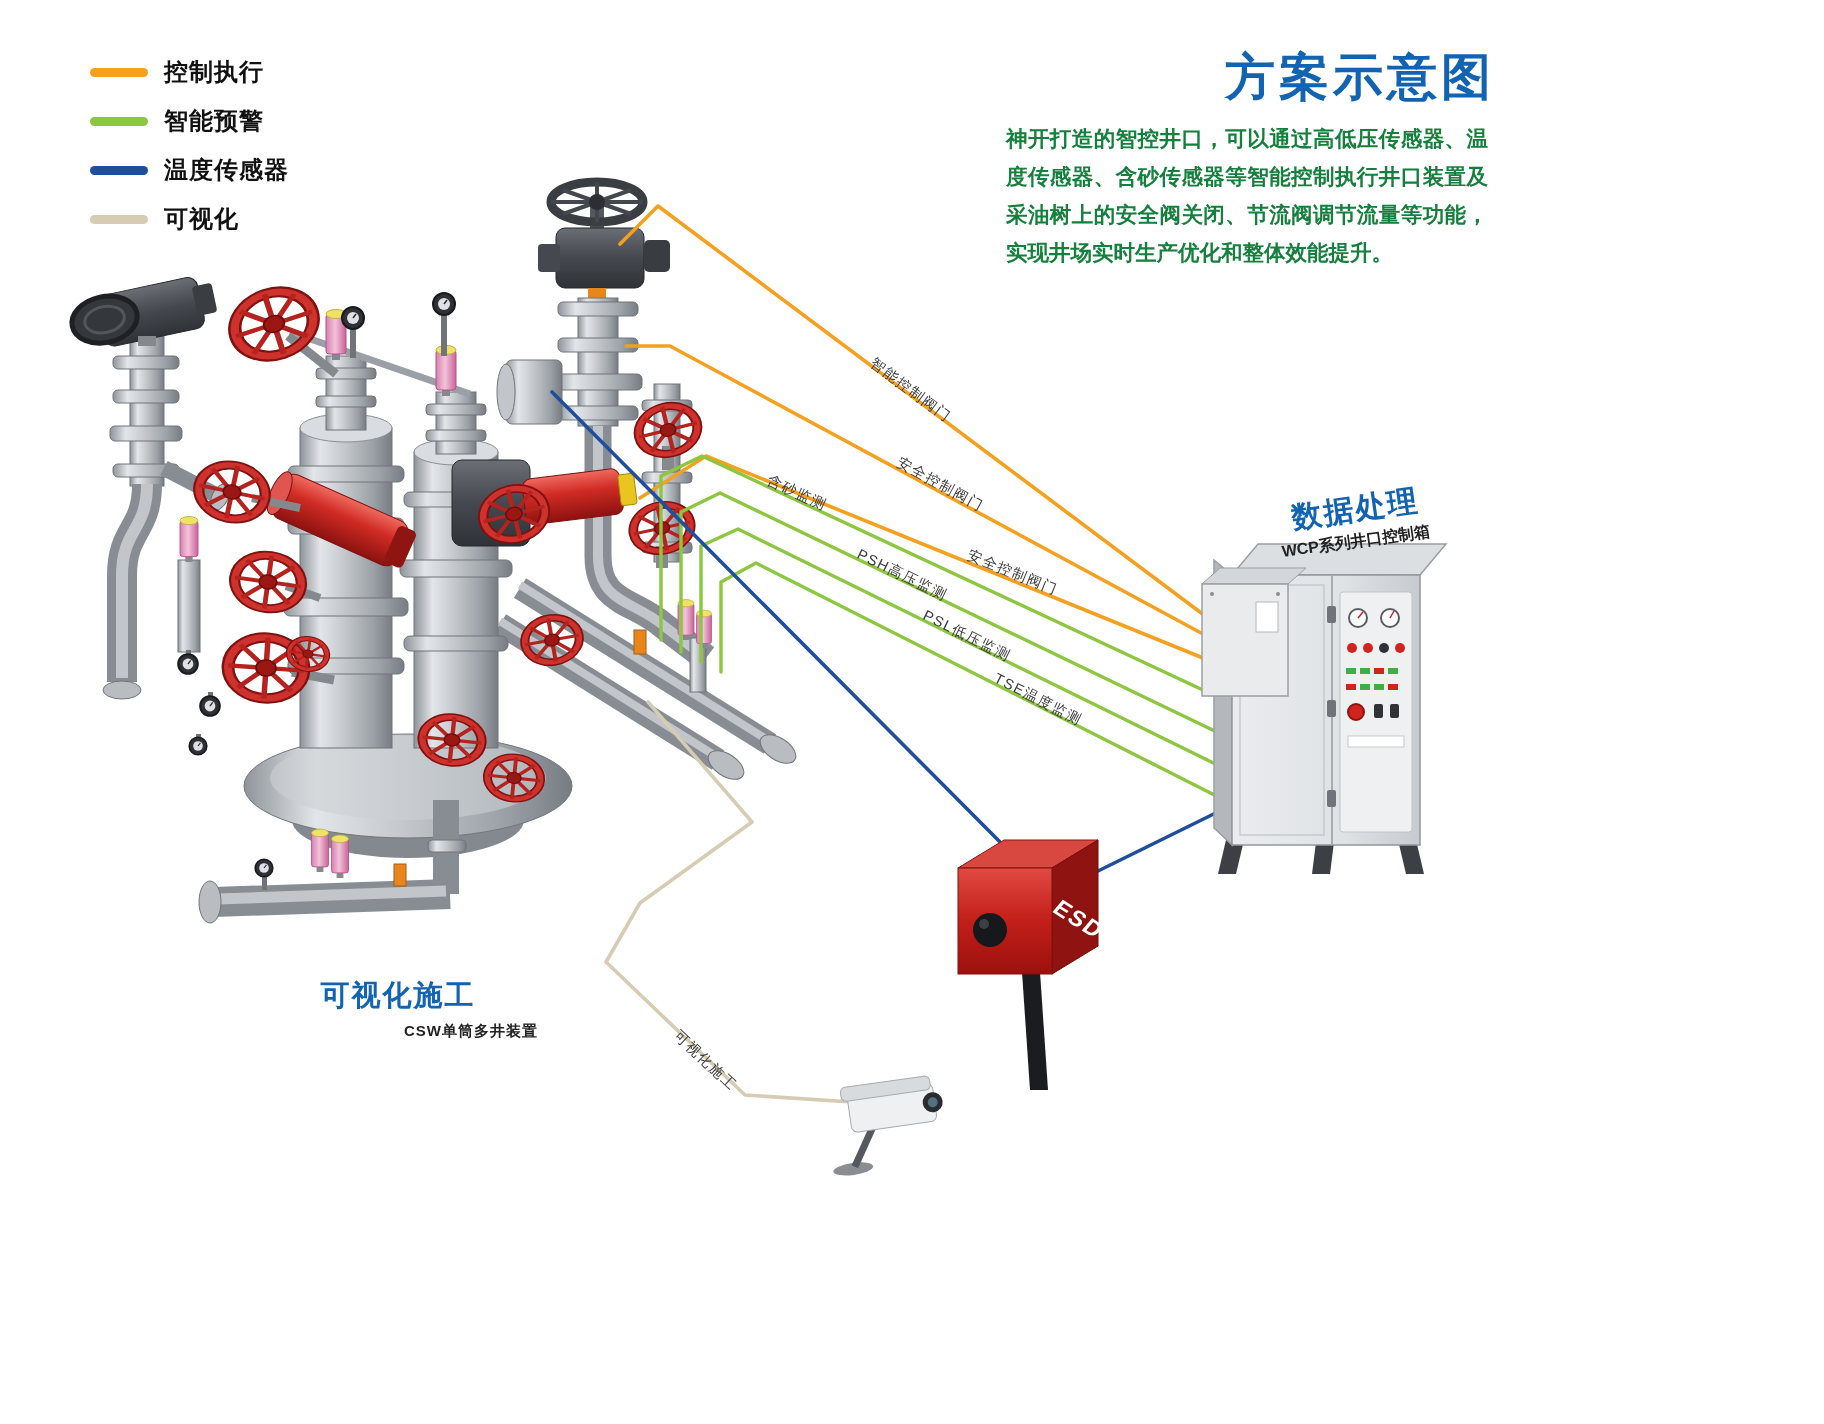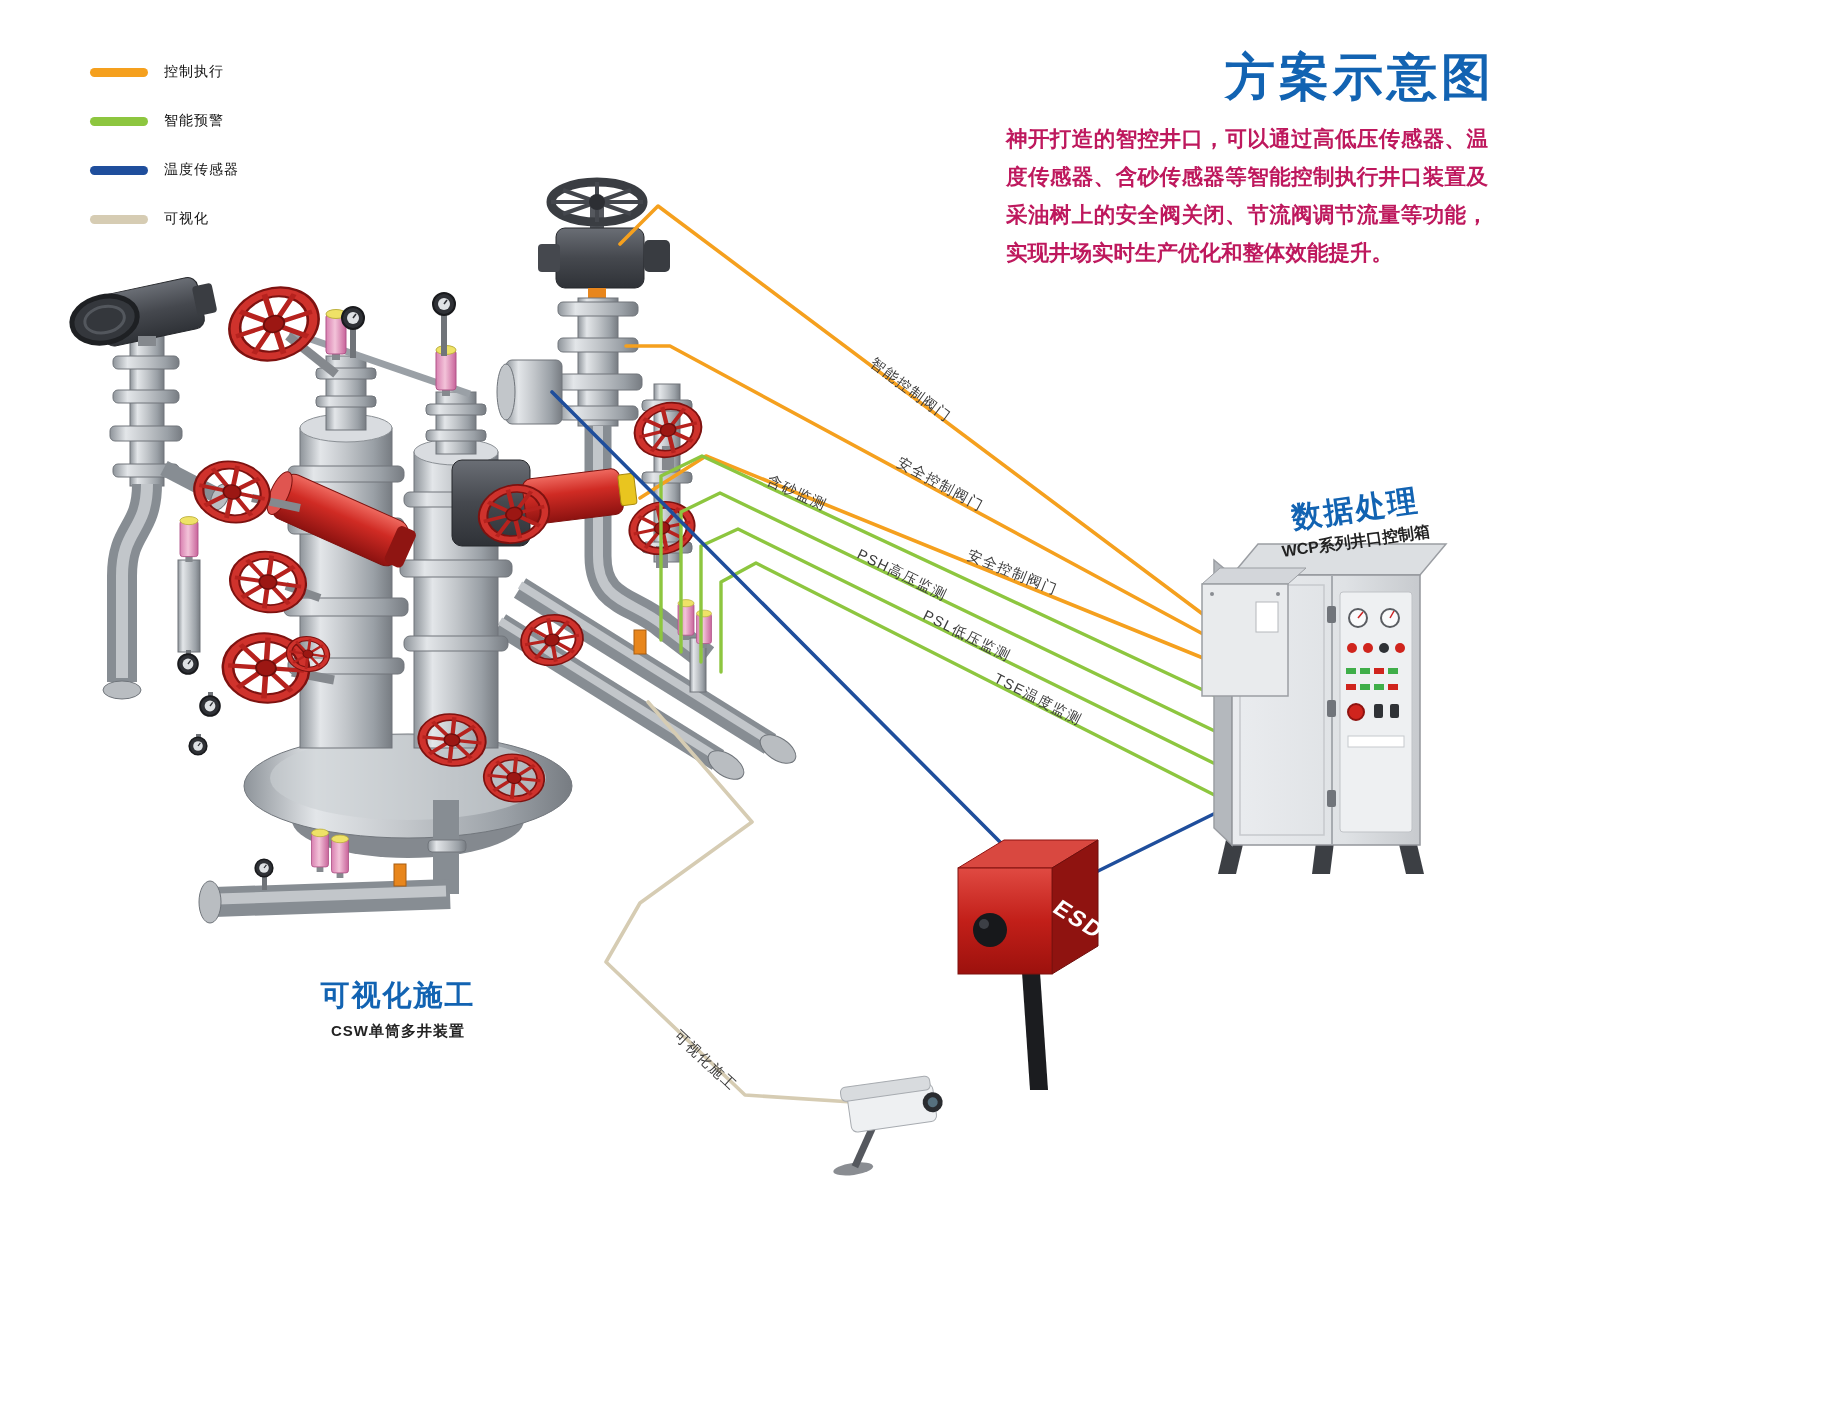--- a/index.html
+++ b/index.html
@@ -5,36 +5,36 @@
   * { margin:0; padding:0; box-sizing:border-box; }
   html,body { background:#ffffff; }
   body { font-family:"Liberation Sans","DejaVu Sans",sans-serif; }
   #stage { position:relative; width:1824px; height:1424px; background:#ffffff; overflow:hidden; }
   svg { position:absolute; left:0; top:0; }
 
   
   .legend { position:absolute; left:90px; top:58px; }
   .legend-row { display:flex; align-items:center; height:28px; margin-bottom:21px; }
   .legend-swatch { width:58px; height:9px; border-radius:5px; margin-right:16px; flex:0 0 auto; }
-  .legend-label { font-size:14px; font-weight:400; color:#111; letter-spacing:1px; }
+  .legend-label { font-size:24px; font-weight:700; color:#111; letter-spacing:1px; }
 
   
   .page-title { position:absolute; left:1188px; top:44px; font-size:50px; font-weight:900;
                 color:#1263B2; letter-spacing:4px; white-space:nowrap;margin-left:37px; }
   .page-desc { position:absolute; left:1006px; top:120px; width:482px; font-size:21.5px;
-               line-height:38px; color:#be185d; font-weight:600; text-align:justify; }
+               line-height:38px; color:#15803d; font-weight:600; text-align:justify; }
 
   
   .line-label { position:absolute; font-size:14.5px; font-weight:500; color:#3c3c3c;
                 white-space:nowrap; transform-origin:0 50%; letter-spacing:1.5px; }
 
   
   .wellhead-caption { position:absolute; left:258px; top:976px; width:280px; text-align:center; }
   .wellhead-title { font-size:29px; font-weight:800; color:#1263B2; letter-spacing:2px; }
-  .wellhead-sub { margin-top:6px; font-size:15px; font-weight:600; color:#222; letter-spacing:1px; }
+  .wellhead-sub { margin-top:6px; font-size:15px; font-weight:600; color:#222; letter-spacing:1px;text-align:right; }
   .cabinet-title { position:absolute; left:1292px; top:498px; font-size:30px; font-weight:800;
                    color:#1263B2; letter-spacing:2px; transform:rotate(-8deg); transform-origin:0 50%; white-space:nowrap; }
   .cabinet-sub { position:absolute; left:1282px; top:542px; font-size:16px; font-weight:700;
                  color:#222; transform:rotate(-8deg); transform-origin:0 50%; white-space:nowrap; }
   .esd-label { position:absolute; left:1056px; top:892px; font-size:23px; font-weight:800;
                color:#ffffff; letter-spacing:2px; transform:rotate(32deg) skewX(-8deg);
                transform-origin:0 50%; }
 </style>
 </head>
 <body>

